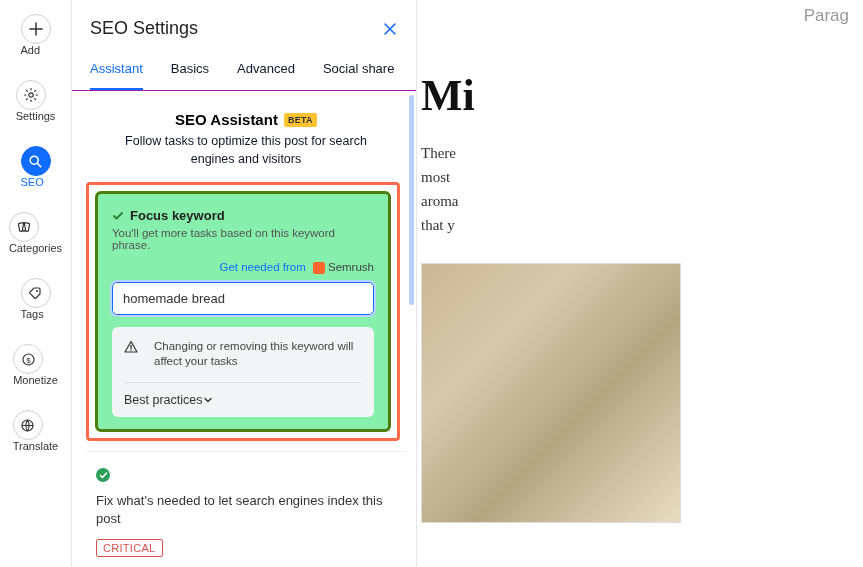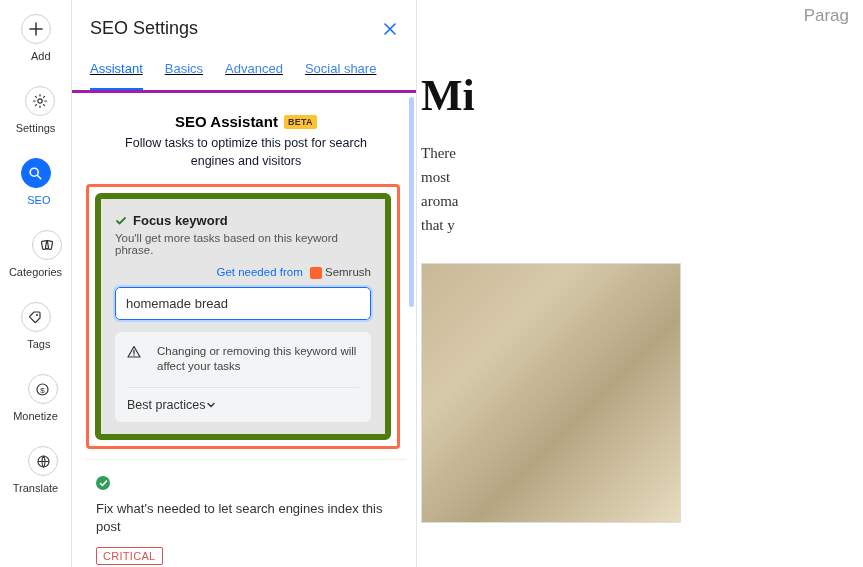--- a/index.html
+++ b/index.html
@@ -1,36 +1,36 @@
 <!DOCTYPE html>
 <html><head>
 <meta charset="utf-8">
 <style>
 * { box-sizing: border-box; margin: 0; padding: 0; font-family: -apple-system, BlinkMacSystemFont, "Segoe UI", Helvetica, Arial, sans-serif; }
 body { background: #fff; width: 863px; height: 567px; overflow: hidden; display: flex; }
 .left-rail { width: 72px; border-right: 1px solid #e5e5e5; display: flex; flex-direction: column; align-items: center; padding-top: 14px; gap: 24px; }
-.rail-item { display: flex; flex-direction: column; align-items: flex-end; gap: 6px; cursor: pointer; }
+.rail-item { display: flex; flex-direction: column; align-items: flex-start; cursor: pointer; }
 .rail-circle { width: 30px; height: 30px; border-radius: 50%; border: 1px solid #d0d0d0; display: flex; align-items: center; justify-content: center; color: #333; }
 .rail-circle.active { background: #116dff; border-color: #116dff; color: #fff; }
 .rail-label { font-size: 11px; color: #333; }
 .panel { width: 345px; border-right: 1px solid #e5e5e5; display: flex; flex-direction: column; position: relative; }
 .panel-header { padding: 18px 18px 0 18px; display: flex; justify-content: space-between; align-items: center; }
 .panel-title { font-size: 18px; color: #222; }
 .close-btn { color: #116dff; font-size: 18px; cursor: pointer; }
-.tabs { display: flex; gap: 22px; padding: 22px 18px 0 18px; border-bottom: 3px solid #a21caf; text-decoration: underline; }
-.tab { font-size: 13px; color: #3b82f6; padding-bottom: 12px; cursor: pointer; border-bottom: 2px solid transparent; }
+.tabs { display: flex; gap: 28px; padding: 22px 18px 0 18px; border-bottom: 1px solid #a21caf; }
+.tab { font-size: 13px; color: #0f172a; padding-bottom: 12px; cursor: pointer; border-bottom: 2px solid transparent; }
 .tab.active { color: #116dff; border-bottom-color: #116dff; }
 .panel-body { flex: 1; padding: 14px 10px 0 14px; overflow: hidden; position: relative; }
 .scrollbar { position: absolute; right: 2px; top: 4px; width: 5px; height: 210px; background: #b8d0ff; border-radius: 3px; }
 .seo-assist-head { text-align: center; padding: 6px 20px 14px 20px; }
 .seo-assist-title { font-size: 15px; font-weight: 700; display: inline-flex; align-items: center; gap: 6px; }
 .beta-badge { background: #ffc233; color: #333; font-size: 9px; font-weight: 700; padding: 2px 4px; border-radius: 2px; letter-spacing: 0.3px; }
 .seo-assist-sub { font-size: 12.5px; color: #0f172a; margin-top: 4px; line-height: 1.4; }
 .highlight-box { border: 3px solid #ff6b4a; border-radius: 4px; padding: 6px; margin-right: 6px; }
-.card { border: 6px solid #4d7c0f; border-radius: 6px; padding: 14px 14px 12px 14px; background: #e5e5e5; }
+.card { border: 3px solid #4d7c0f; border-radius: 6px; padding: 14px 14px 12px 14px; background: #86efac; }
 .fk-title { font-size: 13px; font-weight: 700; color: #222; display: flex; align-items: center; gap: 6px; }
 .fk-title .check-icon { color: #2e7d32; font-size: 13px; }
 .fk-sub { font-size: 11.5px; color: #555; margin-top: 4px; }
 .ideas-row { text-align: right; margin-top: 10px; font-size: 11.5px; }
 .ideas-link { color: #116dff; cursor: pointer; }
 .sem-badge { display: inline-block; width: 12px; height: 12px; background: #ff642d; border-radius: 2px; vertical-align: middle; margin: 0 3px 0 4px; }
 .sem-text { color: #444; }
 .kw-input { width: 100%; margin-top: 8px; padding: 8px 10px; font-size: 13px; border: 1px solid #116dff; outline: 2px solid #b8d4ff; border-radius: 5px; color: #333; }
 .inner-gray { background: #f3f4f5; border-radius: 6px; margin-top: 12px; padding: 12px 12px 10px 12px; }
 .warn-row { display: flex; gap: 16px; font-size: 11.5px; color: #444; line-height: 1.35; }

